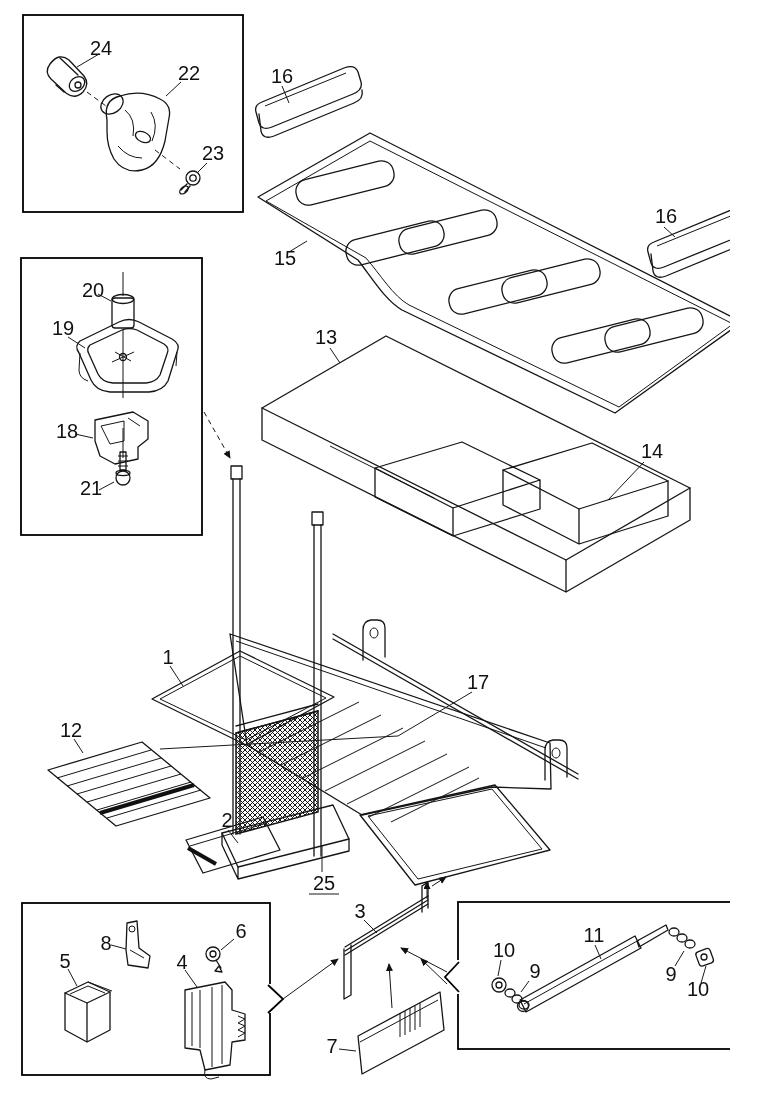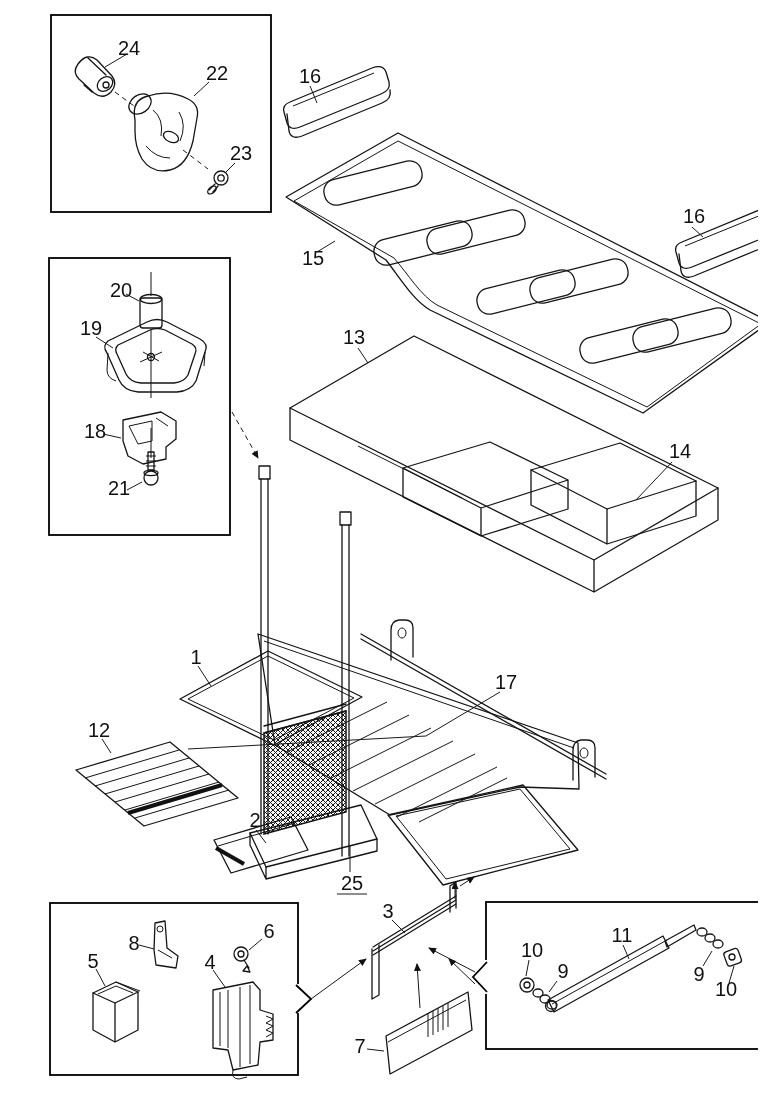--- a/index.html
+++ b/index.html
@@ -1,17 +1,17 @@
 <!DOCTYPE html>
 <html><head>
 <meta charset="utf-8">
 <style>
   html,body{margin:0;padding:0;background:#ffffff;}
   .page{position:relative;width:730px;height:1100px;background:#fff;overflow:hidden;
-        font-family:"Liberation Sans",sans-serif;margin-left:28px;}
+        font-family:"Liberation Sans",sans-serif;}
   svg{display:block}
   .callout{font-family:"Liberation Sans",sans-serif;font-size:20px;fill:#111;}
   .code{font-family:"Liberation Sans",sans-serif;font-size:9px;fill:#222;letter-spacing:.5px;}
   .ln{stroke:#151515;fill:none;stroke-width:1.3;stroke-linejoin:round;stroke-linecap:round;}
   .thin{stroke:#151515;fill:none;stroke-width:1;}
   .leader{stroke:#1a1a1a;fill:none;stroke-width:1;}
   .dash{stroke:#1a1a1a;fill:none;stroke-width:1;stroke-dasharray:5 4;}
   .box{stroke:#000;fill:none;stroke-width:1.8;}
   .wht{fill:#fff;}
 </style>

